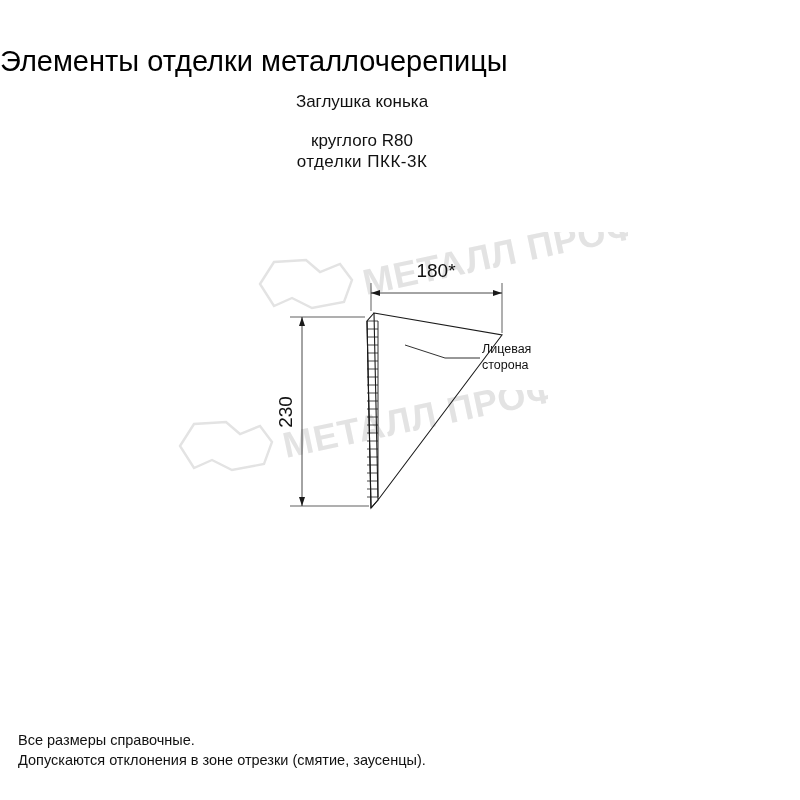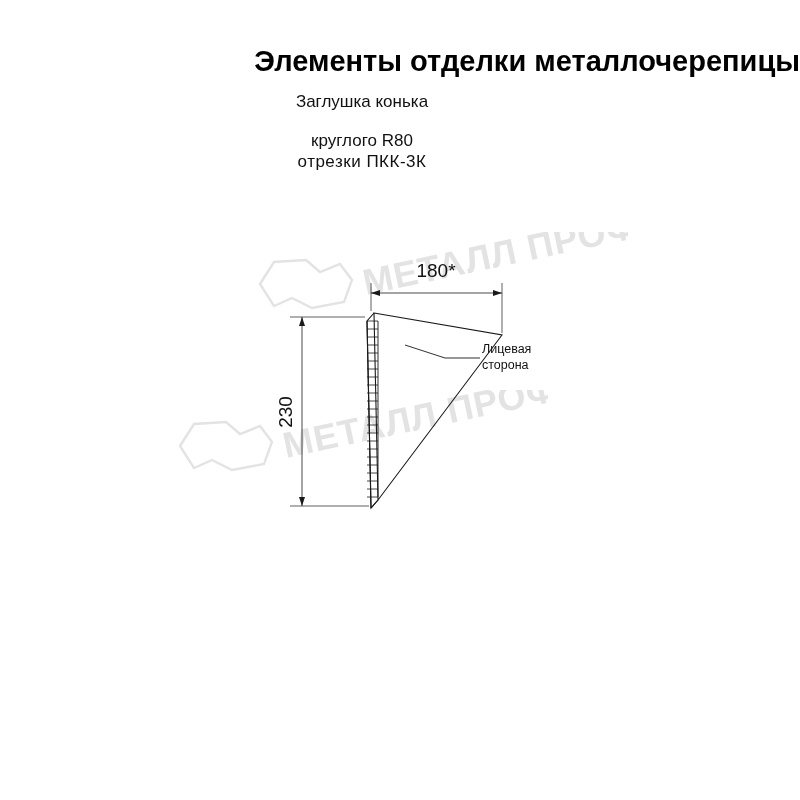--- a/index.html
+++ b/index.html
@@ -17,23 +17,23 @@
   }
   .page {
     position: absolute;
     inset: 0;
   }
   .title {
     position: absolute;
     top: 26px;
     left: 0;
     width: 800px;
-    text-align: right;
+    text-align: left;
     font-size: 29px;
-    font-weight: bold;
+    font-weight: normal;
     letter-spacing: 0px;
     color: #000;
   }
   .subtitle {
     position: absolute;
     left: 0;
     width: 724px;
     text-align: center;
     font-size: 17px;
     color: #111;
@@ -70,21 +70,21 @@
 </style>
 </head>
 <body>
 
 <div class="page">
 
   <h1 class="title">Элементы отделки металлочерепицы</h1>
 
   <div class="subtitle l1">Заглушка конька</div>
   <div class="subtitle l2">круглого R80</div>
-  <div class="subtitle l3">отрезки  ПКК-3К</div>
+  <div class="subtitle l3">отделки  ПКК-3К</div>
 
   <div class="wm" style="left:248px; top:232px;">
     <svg width="380" height="110" viewBox="0 0 380 110">
       <g fill="none" stroke="#e3e3e3" stroke-width="2.4">
         <path d="M12 52 L26 30 L58 28 L72 40 L92 32 L104 48 L96 70 L64 76 L44 66 L26 74 Z"></path>
       </g>
       <text x="118" y="63" transform="rotate(-12 118 63)" font-family="Liberation Sans, sans-serif" font-size="36" font-weight="bold" fill="#e3e3e3" letter-spacing="1">МЕТАЛЛ ПРОФИЛЬ</text>
     </svg>
   </div>
 
@@ -152,14 +152,18 @@
 
       <text x="274" y="52" text-anchor="middle" font-family="Liberation Sans, sans-serif" font-size="19" fill="#111">180*</text>
 
       <text x="130" y="187" text-anchor="middle" font-family="Liberation Sans, sans-serif" font-size="19" fill="#111" transform="rotate(-90 130 187)">230</text>
 
       <text x="320" y="128" font-family="Liberation Sans, sans-serif" font-size="12.5" fill="#111">Лицевая</text>
       <text x="320" y="144" font-family="Liberation Sans, sans-serif" font-size="12.5" fill="#111">сторона</text>
     </svg>
   </div>
 
+  <div class="footnotes">
+    <div>Все размеры справочные.</div>
+    <div>Допускаются отклонения в зоне отрезки (смятие, заусенцы).</div>
+  </div>
 
 </div>
 
 </body></html>

